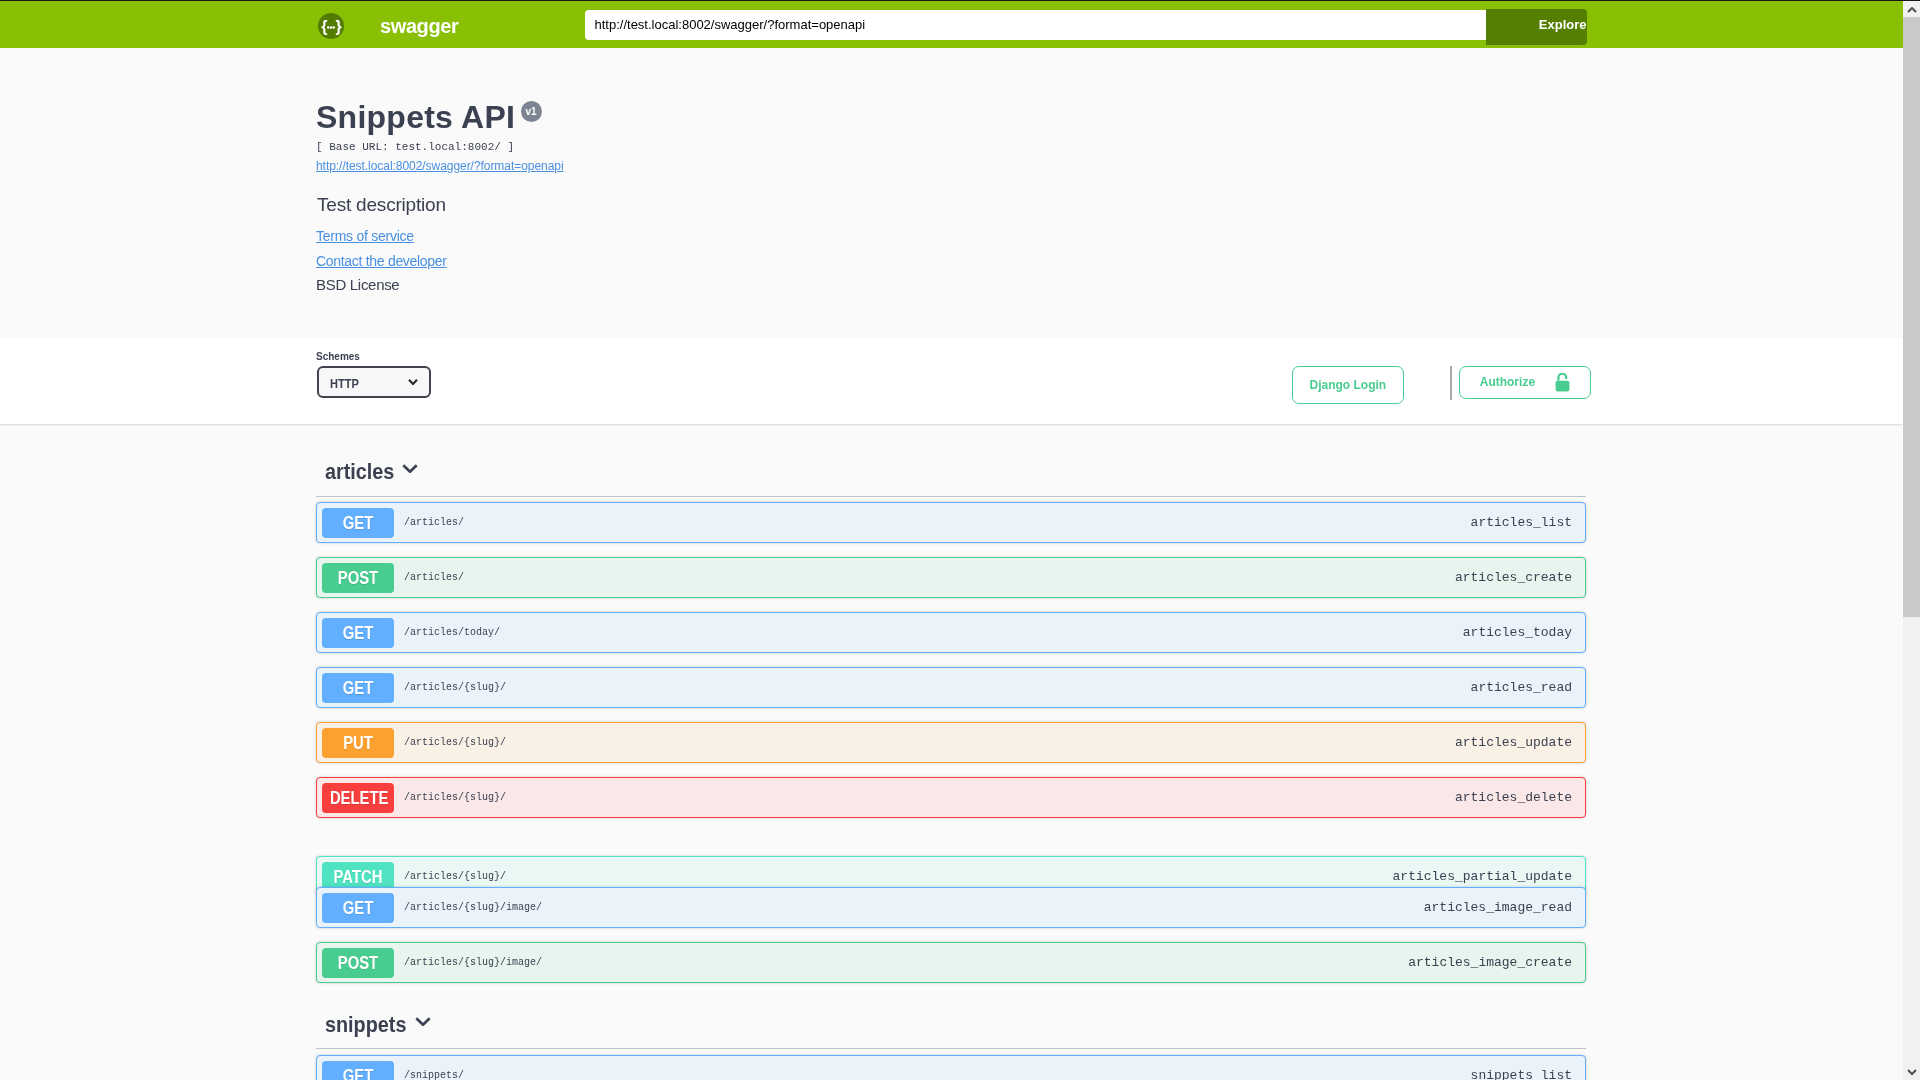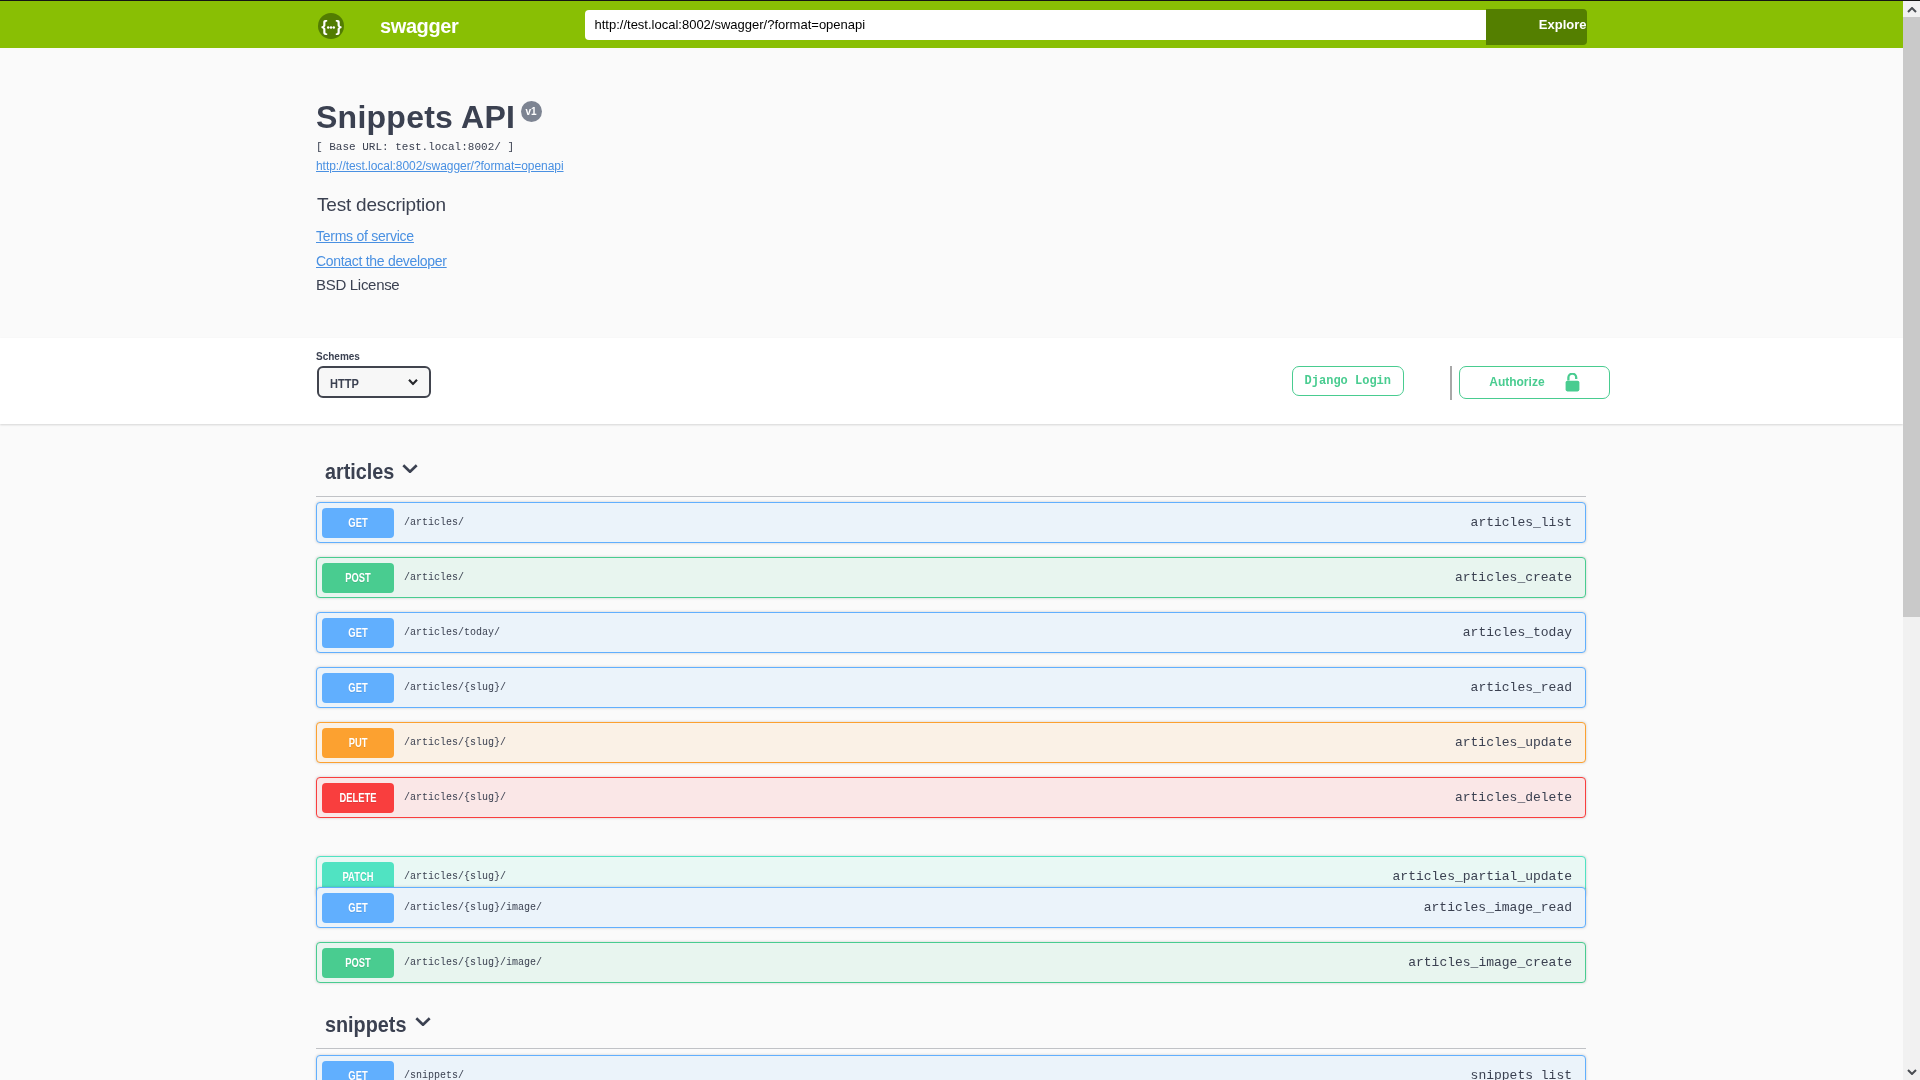--- a/index.html
+++ b/index.html
@@ -24,30 +24,30 @@
 .tos { position:absolute; left:316px; top:227.5px; font-size:14px; color:#4990e2; text-decoration:underline; letter-spacing:-0.25px; }
 .contact { position:absolute; left:316px; top:253px; font-size:14px; color:#4990e2; text-decoration:underline; letter-spacing:-0.3px; }
 .license { position:absolute; left:316px; top:275.5px; font-size:15px; color:#3b4151; letter-spacing:-0.3px; }
 
 .schemewrap { position:absolute; left:0; top:338px; width:1903px; height:85.5px; background:#fff; box-shadow:0 1px 2px 0 rgba(0,0,0,0.15); }
 .schemelabel { position:absolute; left:316px; top:350.5px; font-size:10px; font-weight:bold; color:#3b4151; }
 .selectbox { position:absolute; left:316.5px; top:366px; width:114.5px; height:32.4px; border:2.5px solid #41444e; border-radius:6px; background:#f7f7f7; }
 .selectbox span { position:absolute; left:11px; top:50%; transform:translateY(calc(-50% + 1.5px)) scaleX(0.85); transform-origin:left center; font-size:13px; font-weight:bold; color:#3b4151; }
 .selectbox svg { position:absolute; right:11px; top:50%; transform:translateY(-50%); }
 .btn { position:absolute; border:1.5px solid #49cc90; border-radius:7px; color:#49cc90; font-weight:bold; font-size:12px; display:flex; align-items:center; justify-content:center; background:#fff; }
-.djbtn { left:1292px; top:366.4px; width:111.6px; height:30px;font-family:Liberation Mono, monospace; }
+.djbtn { left:1292px; top:366.4px; width:111.6px; height:38px; }
 .authdivider { position:absolute; left:1449.5px; top:366px; width:2px; height:34px; background:#a8a8a8; }
-.authbtn { left:1458.9px; top:366.2px; width:151px; height:32.4px; gap:20px; }
+.authbtn { left:1458.9px; top:366.2px; width:132px; height:32.4px; gap:20px; }
 
 .sechead { position:absolute; font-size:22px; line-height:1; font-weight:bold; color:#3b4151; display:flex; align-items:center; }
 .sechead .ht { display:inline-block; transform:scaleX(0.9); transform-origin:left center; }
 .sechead svg { margin-left:0px; margin-bottom:7px; }
 .sep { position:absolute; left:316px; width:1270px; height:1px; background:rgba(59,65,81,0.3); }
 .op { position:absolute; left:316px; width:1270px; height:41px; border-radius:4px; border:1px solid; box-shadow:0 0 3px rgba(0,0,0,0.19); }
-.m { position:absolute; left:5px; top:5px; width:72px; height:30px; border-radius:4px; color:#fff; font-weight:bold; font-size:12px; text-align:center; line-height:30px; text-shadow:0 1px 0 rgba(0,0,0,0.1); }
+.m { position:absolute; left:5px; top:5px; width:72px; height:30px; border-radius:4px; color:#fff; font-weight:bold; font-size:19px; text-align:center; line-height:30px; text-shadow:0 1px 0 rgba(0,0,0,0.1); }
 .m b { display:block; transform:scaleX(0.78); transform-origin:center; font-weight:bold; }
 .p { position:absolute; left:87px; top:0; height:39px; line-height:39px; font-family:"Liberation Mono", monospace; font-size:10px; color:#3b4151; }
 .oid { position:absolute; right:13px; top:0; height:39px; line-height:39px; font-family:"Liberation Mono", monospace; font-size:13px; color:#3b4151; }
 .get { background:#ebf3fa; border-color:#61affe; } .get .m { background:#61affe; }
 .post { background:#e8f5ef; border-color:#49cc90; } .post .m { background:#49cc90; }
 .put { background:#faf1e6; border-color:#fca130; } .put .m { background:#fca130; }
 .del { background:#fae7e7; border-color:#f93e3e; } .del .m { background:#f93e3e; }
 .patch { background:#e9f8f4; border-color:#50e3c2; } .patch .m { background:#50e3c2; }
 </style>
 </head>

